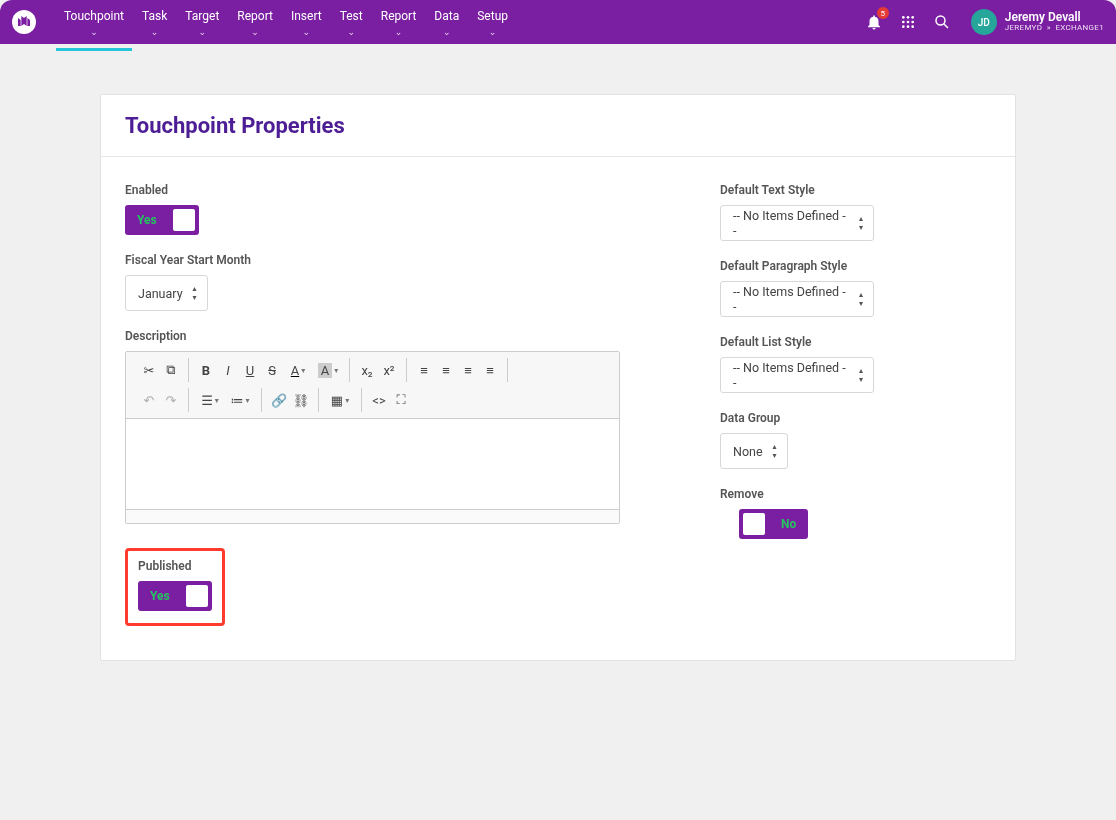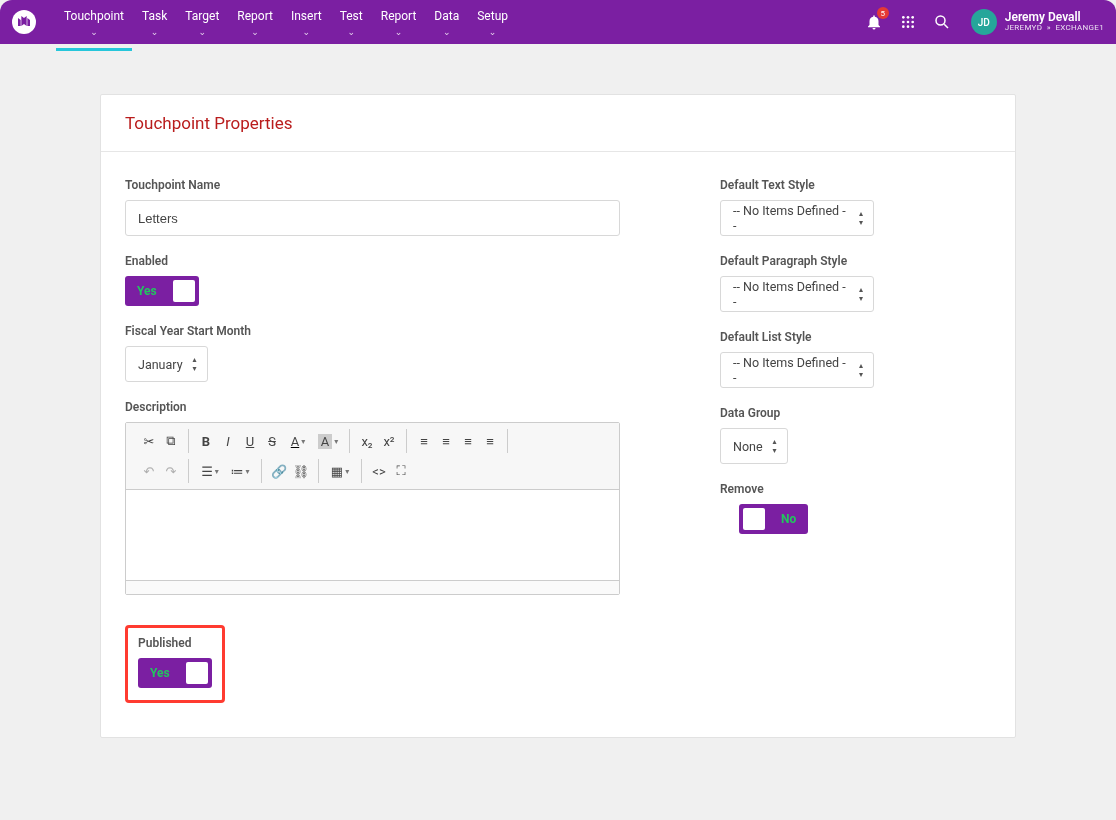--- a/index.html
+++ b/index.html
@@ -73,21 +73,21 @@
   .page-wrap { padding: 50px 100px 20px 100px; }
   .card {
     background: #fff;
     border: 1px solid #e2e2e2;
     border-radius: 2px;
   }
   .card-header {
     padding: 18px 24px;
     border-bottom: 1px solid #e6e6e6;
   }
-  .card-title { font-size: 17px; font-weight: 400; color: #b91c1c; }
+  .card-title { font-size: 22px; font-weight: 700; color: #4c1d95; }
   .card-body {
     padding: 26px 24px 34px 24px;
     display: flex;
     gap: 100px;
   }
   .col-left { flex: 0 0 495px; }
   .col-right { flex: 0 0 250px; }
   .field { margin-bottom: 18px; }
   .field-label {
     font-size: 12px;
@@ -199,21 +199,21 @@
   .rte-resize {
     height: 14px;
     border-top: 1px solid #ccc;
     background: #fafafa;
   }
   .highlight-box {
     border: 3px solid #ff3b30;
     border-radius: 4px;
     padding: 8px 10px 12px 10px;
     display: inline-block;
-    margin-top: 12px;
+    margin-top: 6px;
   }
   .highlight-box .field { margin-bottom: 0; }
 </style>
 </head>
 <body>
 
 <div class="topnav">
   <div class="logo">
     <svg viewBox="0 0 24 24">
         <path fill="#7b1fa2" d="M3 6l4 3v9H3zM17 6l4 3v9h-4zM8 3l4 3 4-3v15l-4-3-4 3z"></path>
@@ -296,24 +296,20 @@
 </div>
 
 <div class="page-wrap">
   <div class="card">
     <div class="card-header">
       <div class="card-title">Touchpoint Properties</div>
     </div>
     <div class="card-body">
 
       <div class="col-left">
-        <div class="field">
-          <label class="field-label">Touchpoint Name</label>
-          <input class="text-input" value="Letters" style="">
-        </div>
 
 
         <div class="field">
           <label class="field-label">Enabled</label>
           <div class="toggle on-left">
             <span class="tog-label">Yes</span>
             <span class="knob"></span>
           </div>
         </div>
 

